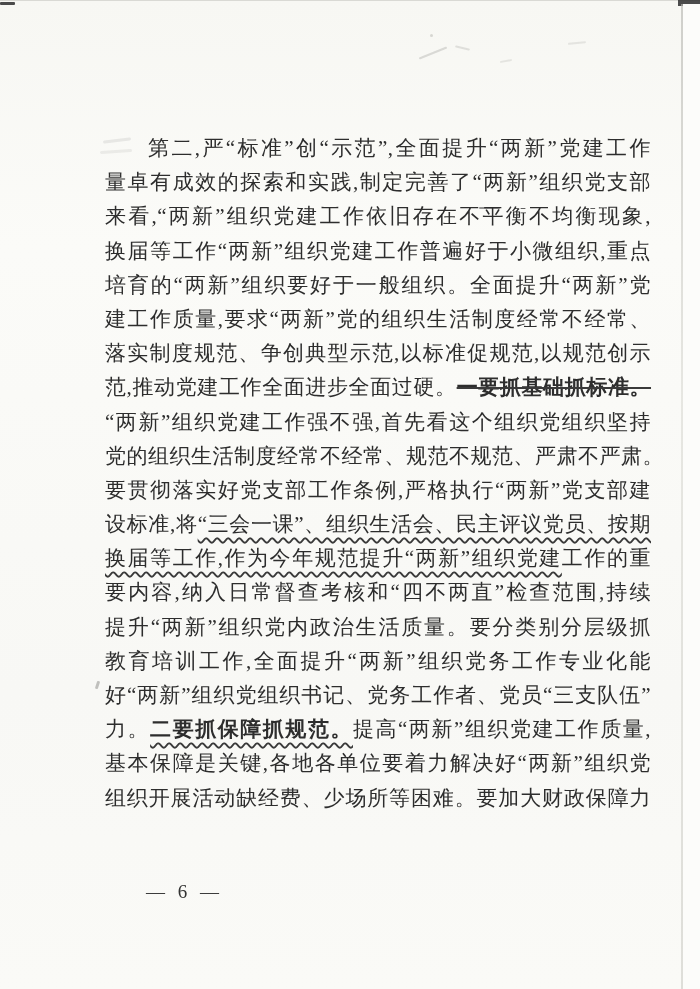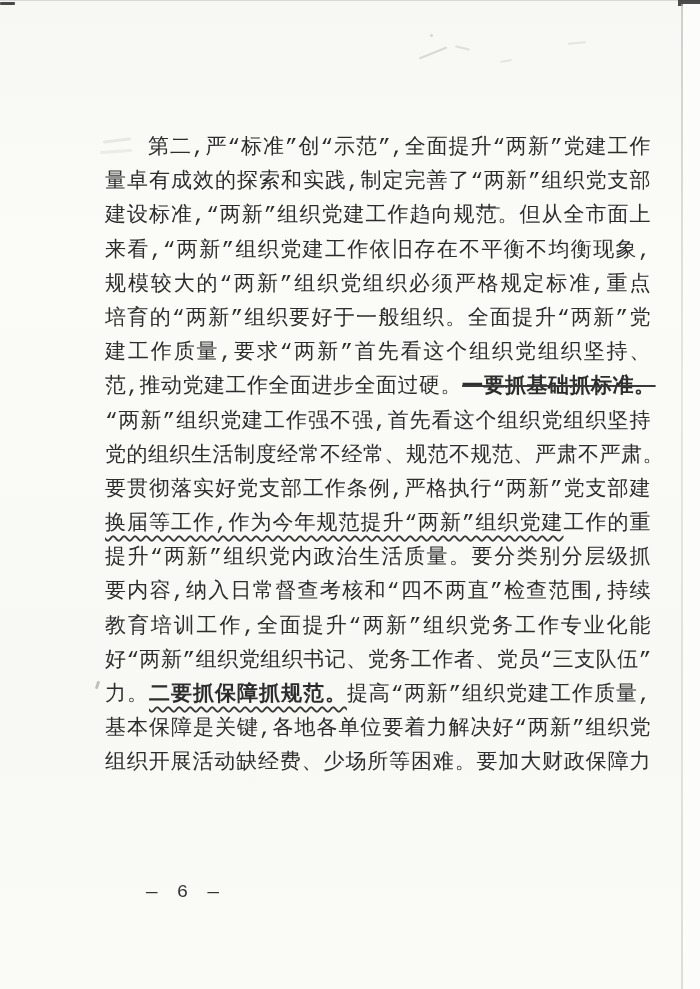--- a/index.html
+++ b/index.html
@@ -9,21 +9,20 @@
   }
   html,body{margin:0;padding:0;}
   body{
     width:700px;height:989px;position:relative;overflow:hidden;
     background:var(--paper);
     font-family:"Liberation Serif","DejaVu Serif",serif;
   }
   .page{
     position:absolute;inset:0;
     background:linear-gradient(180deg,#f7f7f3 0%,#fbfbf8 25%,#f8f8f5 70%,#fafaf7 100%);
-    font-family:Liberation Mono, monospace;
   }
   
   .top-hairline{position:absolute;left:0;top:0;width:700px;height:1px;background:#d9d9d4;}
   .mark-top-left{position:absolute;left:0;top:2px;width:15px;height:3px;background:#4a4a4a;border-radius:1px;}
   .edge-top-right{position:absolute;left:678px;top:0;width:22px;height:6px;background:#2e2e2e;opacity:.85;}
   .edge-top-right2{position:absolute;left:694px;top:6px;width:6px;height:10px;background:#6a6a66;opacity:.5;}
   .fold-line{position:absolute;left:681px;top:4px;width:2px;height:985px;
     background:linear-gradient(180deg,#b9b9b4,#dcdcd6 40%,#cfcfc9);opacity:.65;}
   .edge-strip{position:absolute;left:683px;top:4px;width:17px;height:985px;background:#fcfcfa;}
   
@@ -96,32 +95,33 @@
   <div class="scribble s5"></div>
   <div class="scribble m1"></div>
   <div class="scribble m2"></div>
 
   <div class="stray-underline"></div>
   <div class="stray-dot"></div>
 
   <div class="textblock">
       <div class="line indent"><span class="">第二,严“标准”创“示范”,全面提升“两新”党建工作</span></div>
       <div class="line"><span class="">量卓有成效的探索和实践,制定完善了“两新”组织党支部</span></div>
-      <div class="line"><span class="">建设标准,“两新”组织党建工作趋向规范。但从全市面上</span></div>
       <div class="line"><span class="">来看,“两新”组织党建工作依旧存在不平衡不均衡现象,</span></div>
-      <div class="line"><span class="">规模较大的“两新”组织党组织必须严格规定标准,重点</span></div>
+      <div class="line"><span class="">换届等工作“两新”组织党建工作普遍好于小微组织,重点</span></div>
       <div class="line"><span class="">培育的“两新”组织要好于一般组织。全面提升“两新”党</span></div>
-      <div class="line"><span class="">建工作质量,要求“两新”首先看这个组织党组织坚持、</span></div>
+      <div class="line"><span class="">建工作质量,要求“两新”党的组织生活制度经常不经常、</span></div>
+      <div class="line"><span class="">落实制度规范、争创典型示范,以标准促规范,以规范创示</span></div>
       <div class="line"><span class="">范,推动党建工作全面进步全面过硬。</span><span class="seg-bold seg-strike">一要抓基础抓标准。</span></div>
       <div class="line"><span class="">“两新”组织党建工作强不强,首先看这个组织党组织坚持</span></div>
       <div class="line"><span class="">党的组织生活制度经常不经常、规范不规范、严肃不严肃。</span></div>
       <div class="line"><span class="">要贯彻落实好党支部工作条例,严格执行“两新”党支部建</span></div>
+      <div class="line"><span class="">设标准,将</span><span class="seg-wavy">“三会一课”、组织生活会、民主评议党员、按期</span></div>
       <div class="line"><span class="seg-wavy">换届等工作,作为今年规范提升“两新”组织党建</span><span class="">工作的重</span></div>
+      <div class="line"><span class="">要内容,纳入日常督查考核和“四不两直”检查范围,持续</span></div>
       <div class="line"><span class="">提升“两新”组织党内政治生活质量。要分类别分层级抓</span></div>
-      <div class="line"><span class="">要内容,纳入日常督查考核和“四不两直”检查范围,持续</span></div>
       <div class="line"><span class="">教育培训工作,全面提升“两新”组织党务工作专业化能</span></div>
       <div class="line"><span class="">好“两新”组织党组织书记、党务工作者、党员“三支队伍”</span></div>
       <div class="line"><span class="">力。</span><span class="seg-bold seg-wavy">二要抓保障抓规范。</span><span class="">提高“两新”组织党建工作质量,</span></div>
       <div class="line"><span class="">基本保障是关键,各地各单位要着力解决好“两新”组织党</span></div>
       <div class="line"><span class="">组织开展活动缺经费、少场所等困难。要加大财政保障力</span></div>
     </div>
 
   <div class="page-number">— 6 —</div>
 </div>
 

